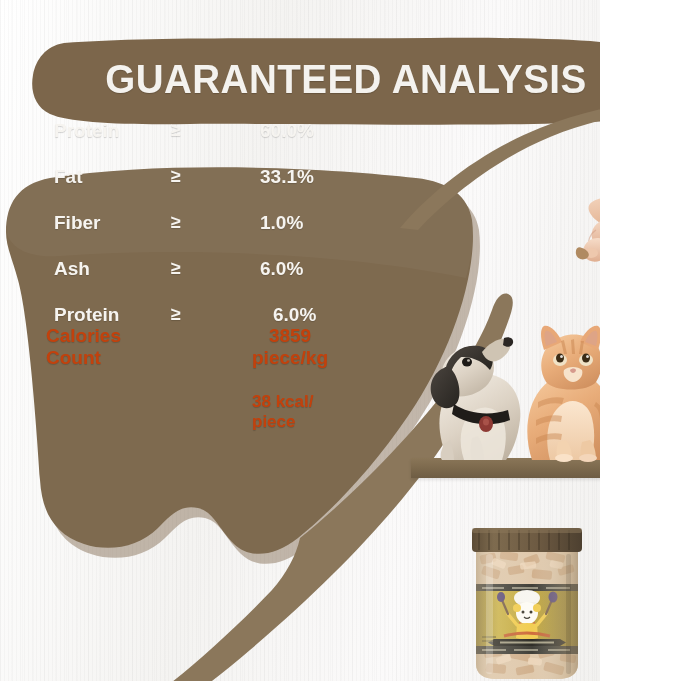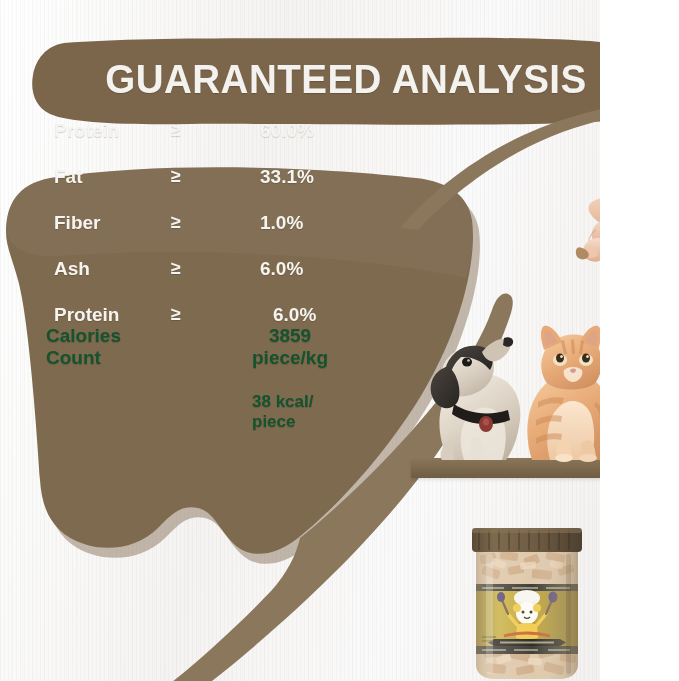--- a/index.html
+++ b/index.html
@@ -78,21 +78,21 @@
   .row .lbl { position:absolute; left:46px; top:0; }
   .row .op  { position:absolute; left:163px; top:0; font-size:18px; }
   .row .val { position:absolute; left:252px; top:0; }
   .row.indent .val { left:265px; }
 
   
   .cal {
     position:absolute;
     left:0; top:325px;
     width:360px; height:110px;
-    color:#14532d;
+    color:#c2410c;
     text-shadow:0 1px 1px rgba(0,0,0,0.16);
   }
   .cal-label {
     position:absolute; left:46px; top:0;
     font-size:19px; font-weight:bold; line-height:22px;
   }
   .cal-value {
     position:absolute; left:252px; top:0;
     font-size:19px; font-weight:bold; line-height:22px;text-align:center;
   }

